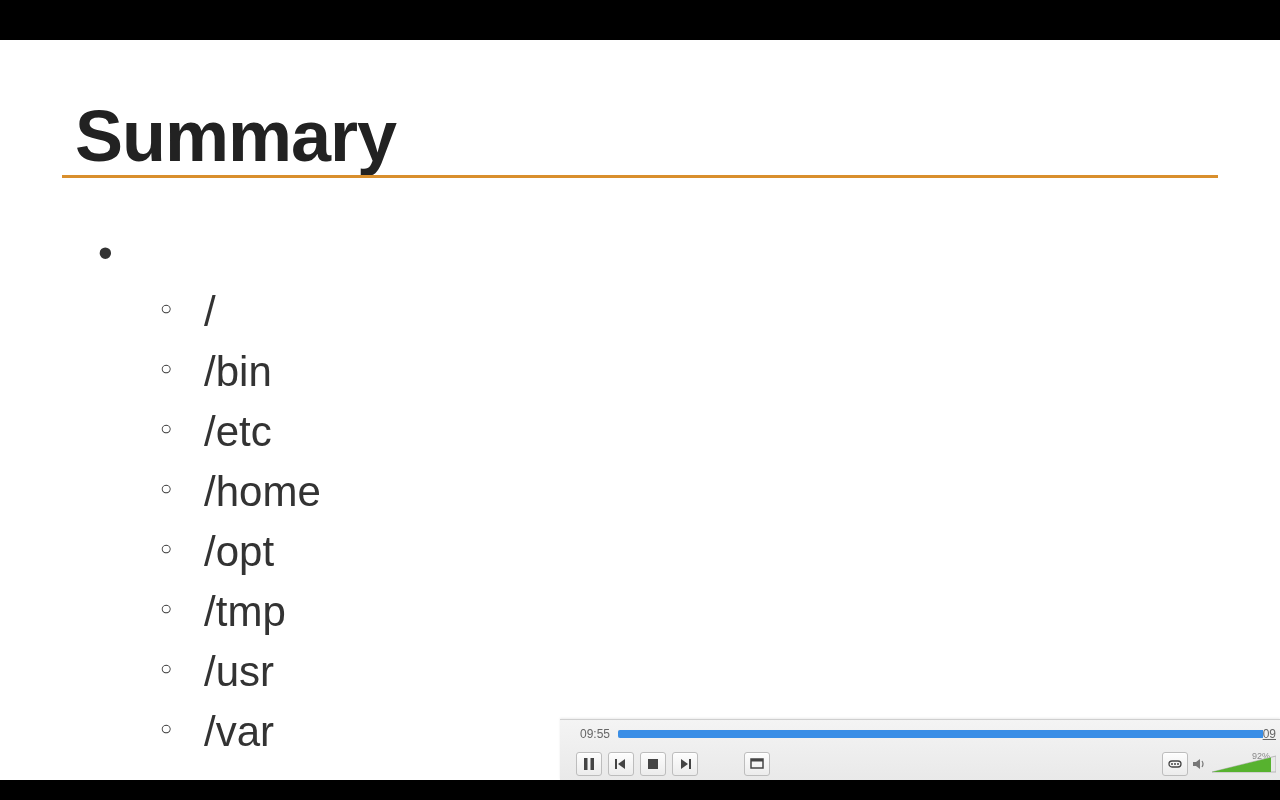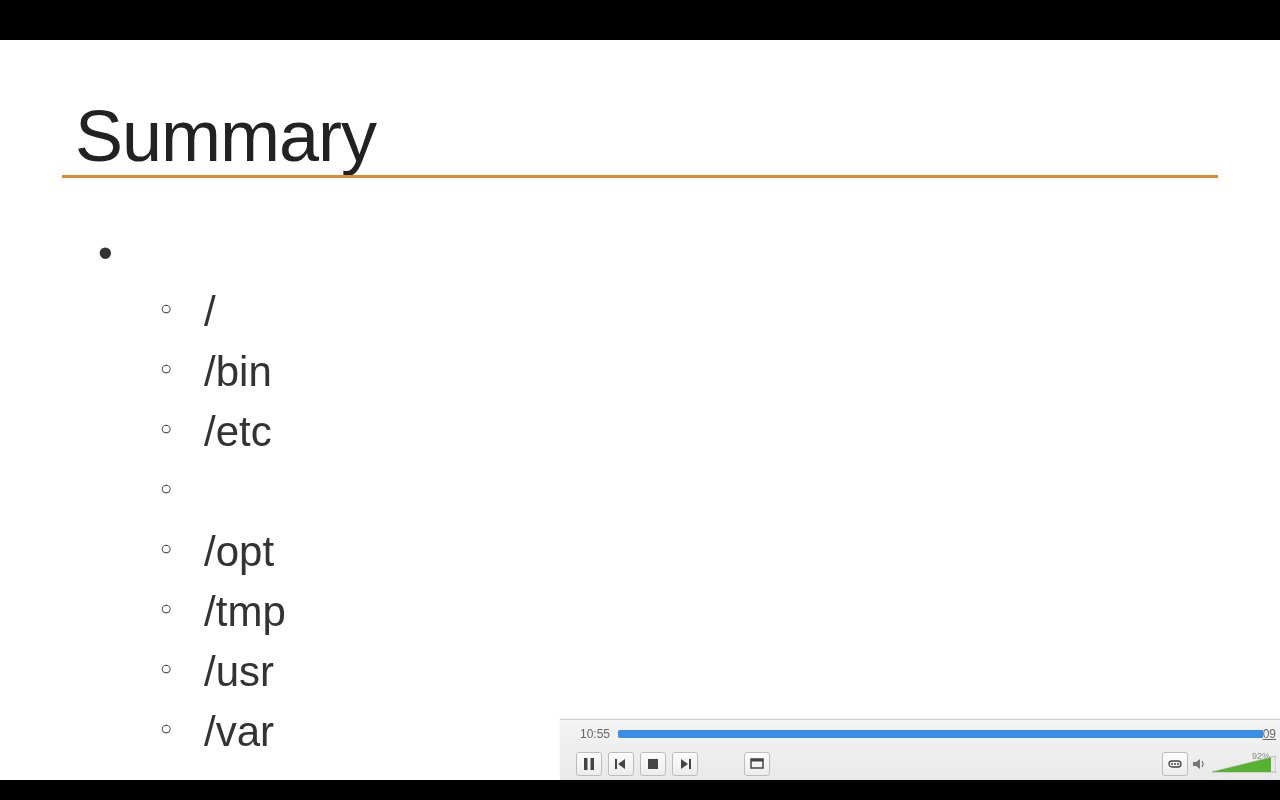--- a/index.html
+++ b/index.html
@@ -26,21 +26,21 @@
     right: 0;
     bottom: 20px;
     background: #fff;
   }
 
   .slide-title {
     position: absolute;
     left: 75px;
     top: 55px;
     font-size: 72px;
-    font-weight: 400;
+    font-weight: 700;
     color: #222;
     letter-spacing: -1px;
   }
 
   .title-rule {
     position: absolute;
     left: 62px;
     right: 62px;
     top: 135px;
     height: 0;
@@ -225,20 +225,21 @@
       <div class="sub-li">
         <div class="sub-bullet">○</div>
         <div class="sub-text">/bin</div>
       </div>
       <div class="sub-li">
         <div class="sub-bullet">○</div>
         <div class="sub-text">/etc</div>
       </div>
       <div class="sub-li">
         <div class="sub-bullet">○</div>
+        <div class="sub-text">/home</div>
       </div>
       <div class="sub-li">
         <div class="sub-bullet">○</div>
         <div class="sub-text">/opt</div>
       </div>
       <div class="sub-li">
         <div class="sub-bullet">○</div>
         <div class="sub-text">/tmp</div>
       </div>
       <div class="sub-li">
@@ -249,21 +250,21 @@
         <div class="sub-bullet">○</div>
         <div class="sub-text">/var</div>
       </div>
     </div>
   </div>
 
 </div>
 
 <div class="player">
   <div class="seek-row">
-    <div class="time-current">10:55</div>
+    <div class="time-current">09:55</div>
     <div class="seekbar">
       <div class="seekbar-fill" style="width:100%"></div>
     </div>
     <div class="time-total">09</div>
   </div>
 
   <div class="controls-row">
     <div class="pbtn">
       <span>
         <svg class="icon-small" viewBox="0 0 16 16">

